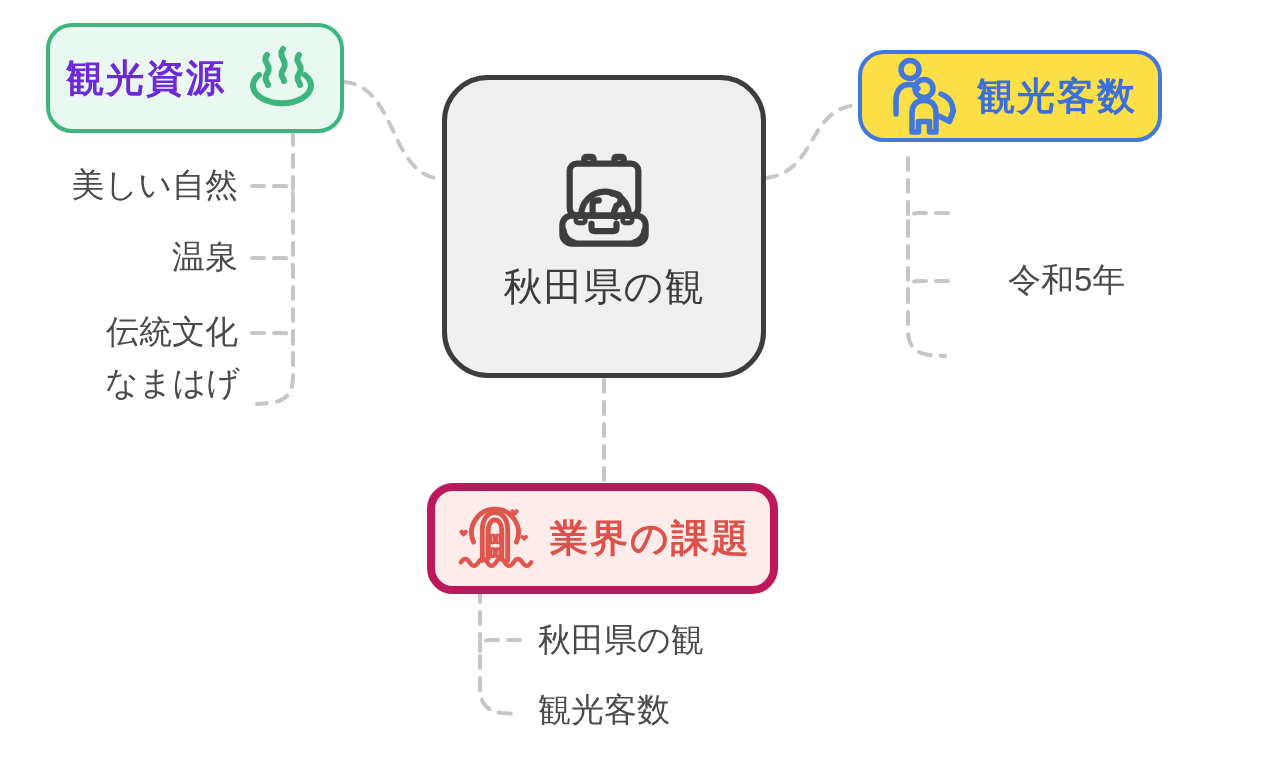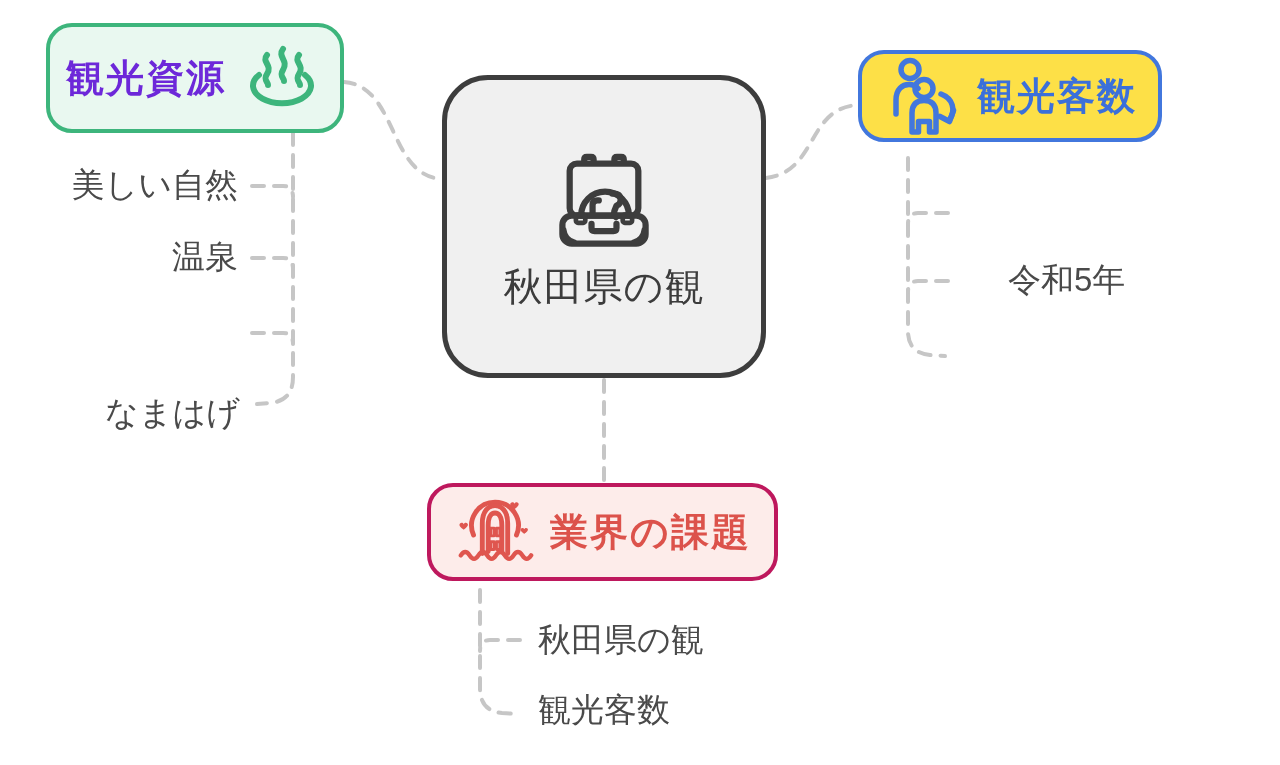--- a/index.html
+++ b/index.html
@@ -24,22 +24,22 @@
   }
   .node .label{
     font-size:38px;font-weight:600;letter-spacing:2px;white-space:nowrap;
   }
   .node-green{left:46px;top:23px;width:298px;height:110px;
     background:#e9f8f0;border:4px solid #3db57c;}
   .node-green .label{color:#6d28d9;}
   .node-blue{left:858px;top:50px;width:304px;height:92px;
     background:#fde047;border:4px solid #4277dd;align-items:center;}
   .node-blue .label{color:#3b70da;}
-  .node-red{left:427px;top:483px;width:351px;height:98px;
-    background:#fdecea;border:4px solid #be185d;}
+  .node-red{left:427px;top:483px;width:351px;height:111px;
+    background:#fdecea;border:8px solid #be185d;}
   .node-red .label{color:#dc524b;}
 
   .node-center{
     left:442px;top:75px;width:324px;height:303px;
     background:#f0f0f0;border:5px solid #3d3d3d;border-radius:46px;
     flex-direction:column;gap:10px;padding-top:6px;
   }
   .node-center .ctitle{
     font-size:39px;line-height:45px;color:#3c3c3c;font-weight:500;
     text-align:center;letter-spacing:1px;white-space:nowrap;
@@ -141,20 +141,21 @@
           <path d="M62,13 c-1.2,-2.4 -4.8,-1.4 -4.4,1.2 c0.4,2 4.4,4.4 4.4,4.4 c0,0 3.6,-2.2 4.2,-4.4 c0.6,-2.6 -3,-3.6 -4.2,-1.2 Z"></path>
           <path d="M72,39 c-1,-2.1 -4.2,-1.2 -3.8,1 c0.3,1.8 3.8,3.9 3.8,3.9 c0,0 3.1,-1.9 3.7,-3.9 c0.5,-2.2 -2.7,-3.1 -3.7,-1 Z"></path>
         </g>
       </svg>
     </span>
     <span class="label">業界の課題</span>
   </div>
 
   <div class="item col-left" style="top:164px">美しい自然</div>
   <div class="item col-left" style="top:236px">温泉</div>
-  <div class="item col-left" style="top:392px;right:1040px">なまはげ</div>
+  <div class="item col-left" style="top:311px">伝統文化</div>
+  <div class="item col-left" style="top:362px;right:1040px">なまはげ</div>
 
   <div class="item" style="left:1008px;top:259px">令和5年</div>
 
   <div class="item" style="left:538px;top:619px">秋田県の観</div>
   <div class="item" style="left:538px;top:689px">観光客数</div>
 
 </div>
 
 </body></html>

